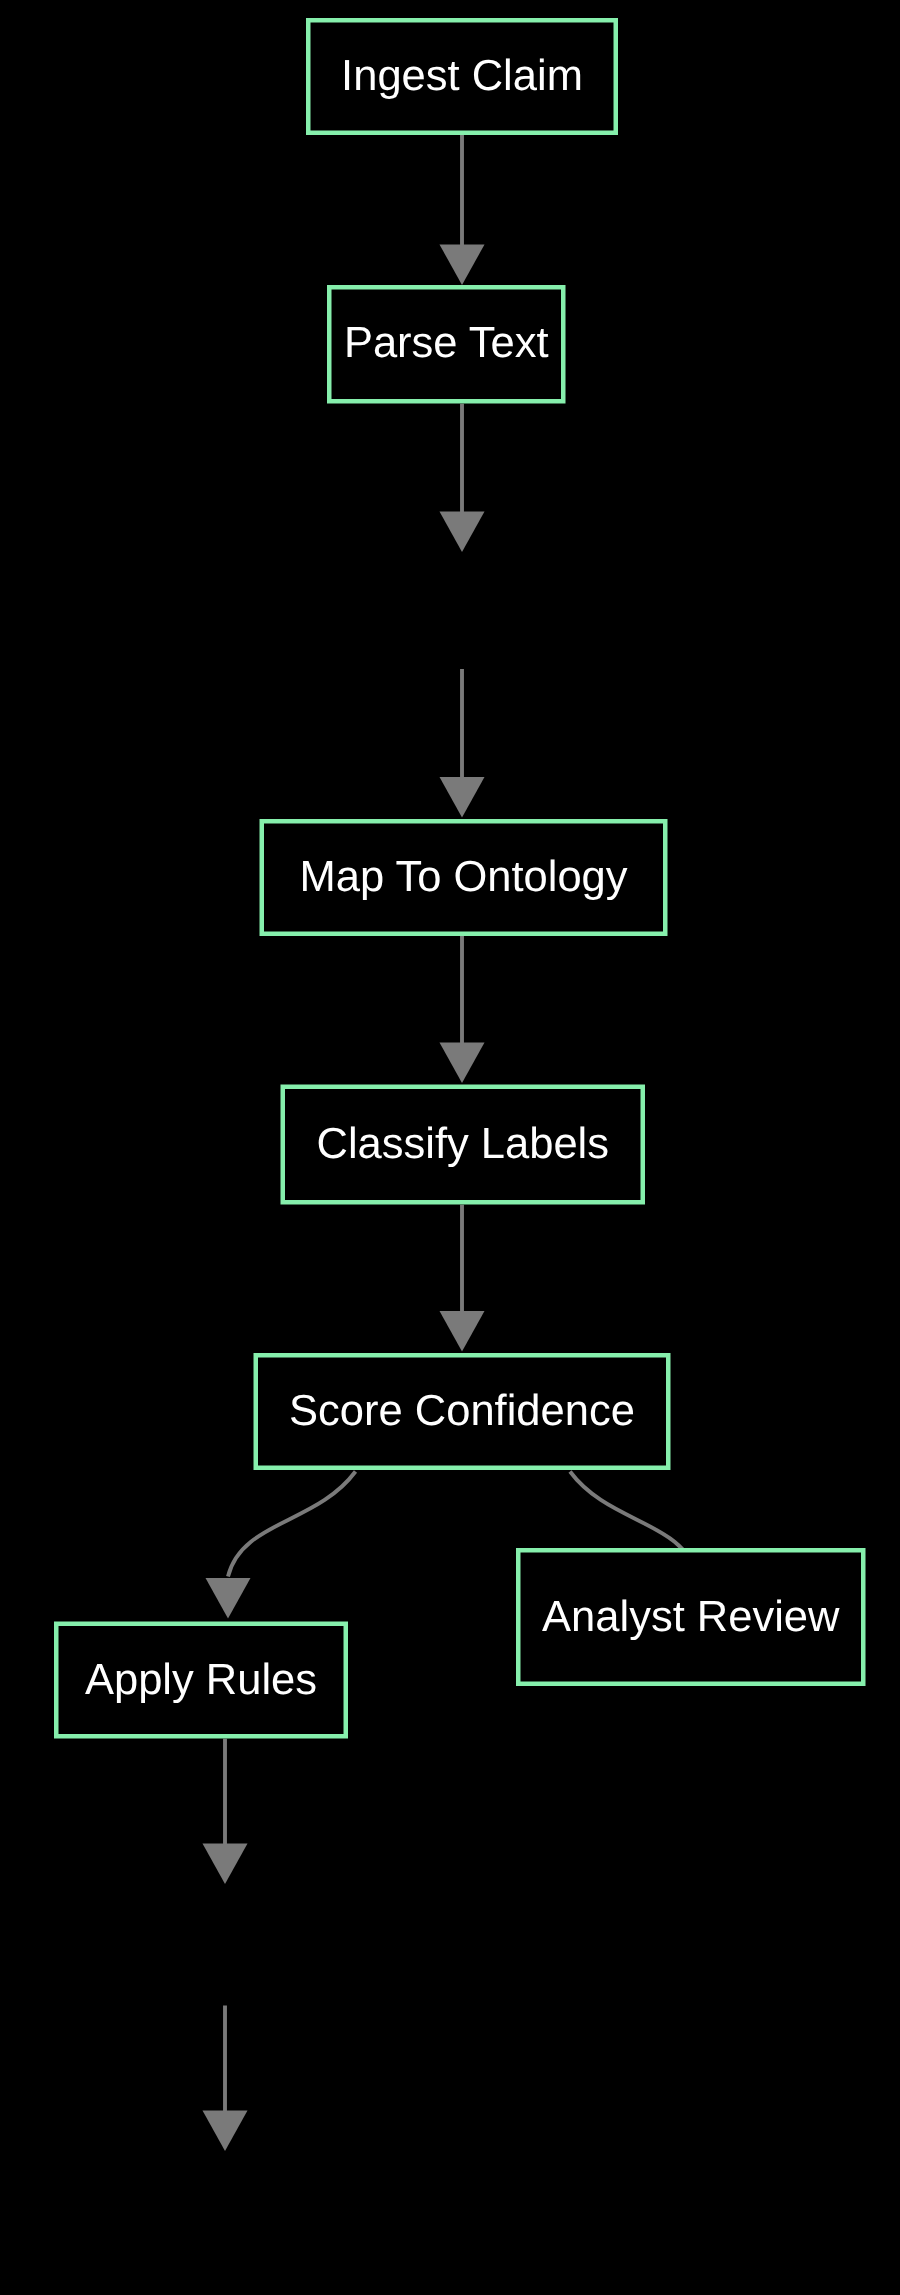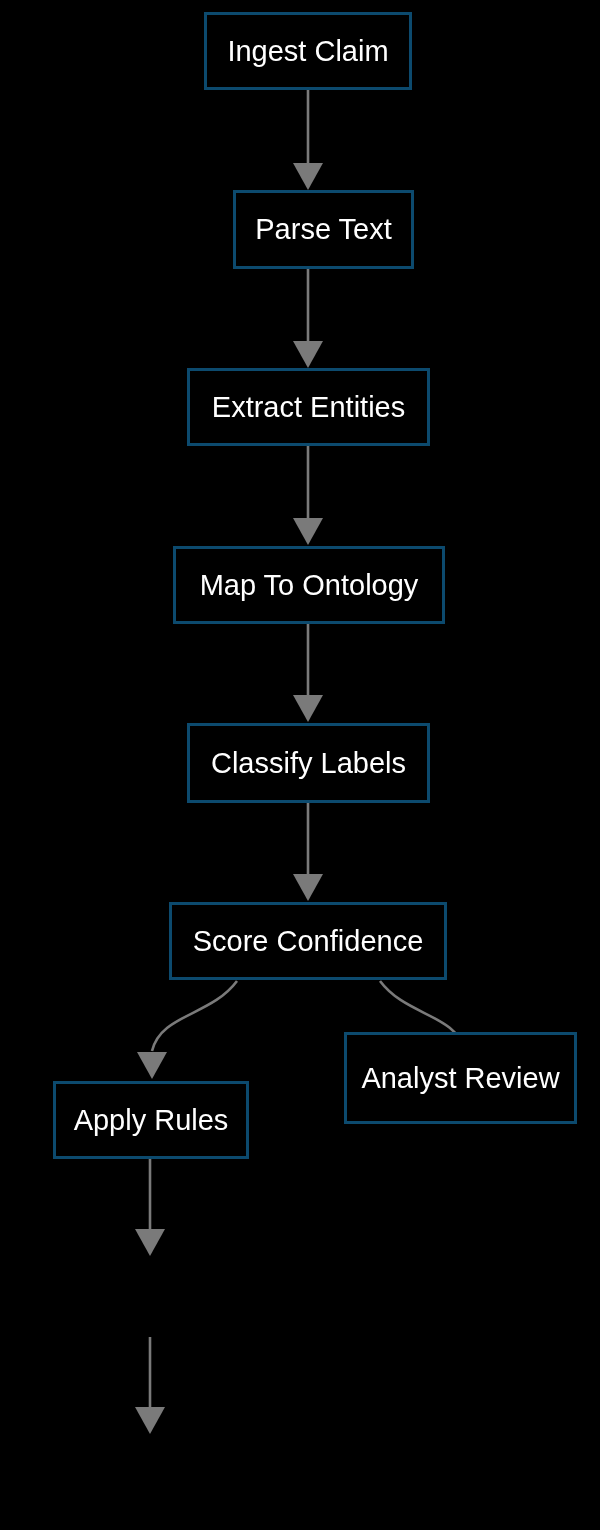--- a/index.html
+++ b/index.html
@@ -18,37 +18,37 @@
   #edges {
     position: absolute;
     left: 0;
     top: 0;
     width: 600px;
     height: 1530px;
   }
   .node {
     position: absolute;
     box-sizing: border-box;
-    border: 3px solid #0c4a6e;
+    border: 3px solid #86efac;
     background: #000000;
     color: #ffffff;
     font-size: 29px;
     line-height: 1;
     white-space: nowrap;
     display: flex;
     align-items: center;
     justify-content: center;
   }
   #n0 { left: 204px; top: 12px;   width: 208px; height: 78px; }
-  #n1 { left: 218px; top: 190px;  width: 181px; height: 79px; margin-left: 15px; }
+  #n1 { left: 218px; top: 190px;  width: 159px; height: 79px; }
   #n2 { left: 187px; top: 368px;  width: 243px; height: 78px; }
   #n3 { left: 173px; top: 546px;  width: 272px; height: 78px; }
   #n4 { left: 187px; top: 723px;  width: 243px; height: 80px; }
   #n5 { left: 169px; top: 902px;  width: 278px; height: 78px; }
-  #n6 { left: 53px;  top: 1081px; width: 196px; height: 78px; }
+  #n6 { left: 36px;  top: 1081px; width: 196px; height: 78px; }
   #n7 { left: 344px; top: 1032px; width: 233px; height: 92px; }
   #n8 { left: 39px;  top: 1258px; width: 223px; height: 79px; }
   #n9 { left: 12px;  top: 1436px; width: 277px; height: 79px; }
 
   .edge-line {
     stroke: #7a7a7a;
     stroke-width: 2.6;
     fill: none;
   }
   .edge-head {
@@ -99,23 +99,20 @@
       <polygon class="edge-head" points="135,1407 165,1407 150,1434"></polygon>
     </g>
   </svg>
 
   <div id="n0" class="node">
     <span>Ingest Claim</span>
   </div>
   <div id="n1" class="node">
     <span>Parse Text</span>
   </div>
-  <div id="n2" class="node">
-    <span>Extract Entities</span>
-  </div>
   <div id="n4" class="node">
     <span>Classify Labels</span>
   </div>
   <div id="n3" class="node">
     <span>Map To Ontology</span>
   </div>
   <div id="n5" class="node">
     <span>Score Confidence</span>
   </div>
   <div id="n6" class="node">

